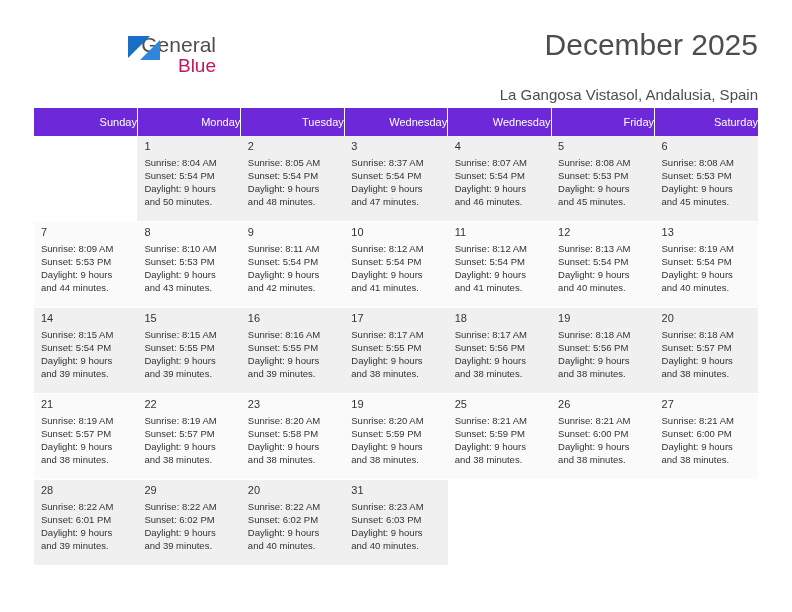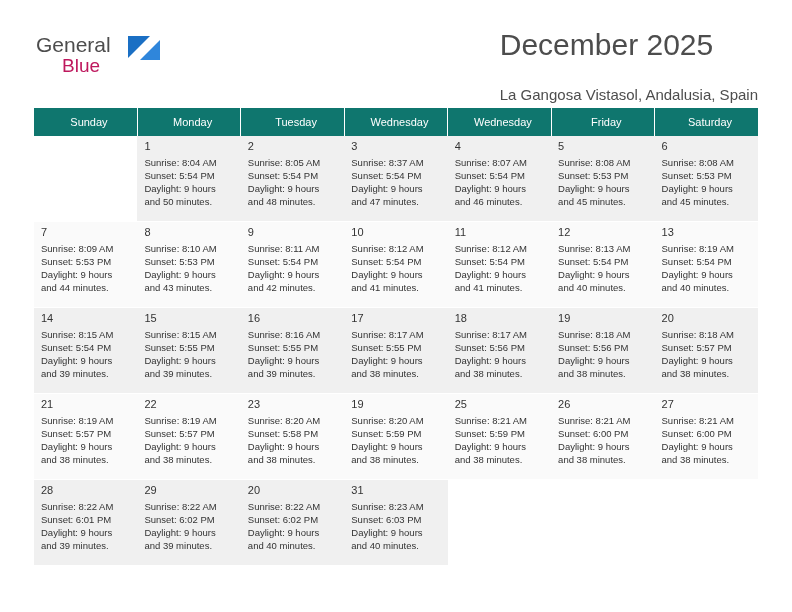--- a/index.html
+++ b/index.html
@@ -25,20 +25,21 @@
   .header {
     position: relative;
     height: 74px;
   }
   .logo {
     position: absolute;
     left: 2px;
     top: 8px;
     width: 180px;
     height: 56px;
+    text-align: right;
   }
   .logo-general {
     font-size: 21px;
     color: #4d4d4d;
     letter-spacing: 0px;
     line-height: 22px;
     font-family: "Liberation Sans", sans-serif;
   }
   .logo-blue {
     font-size: 19px;
@@ -69,21 +70,21 @@
     top: 4px;
     width: 0;
     height: 0;
     border-right: 20px solid #2f86db;
     border-top: 20px solid transparent;
   }
   .title-wrap {
     position: absolute;
     right: 0;
     top: 0;
-    text-align: left;
+    text-align: right;
   }
   .month-title {
     font-size: 30px;
     color: #4d4d4d;
     font-weight: normal;
     line-height: 38px;
     white-space: nowrap;
   }
   .location {
     font-size: 15px;
@@ -93,25 +94,25 @@
     white-space: nowrap;
   }
   
   table.calendar {
     width: 724px;
     border-collapse: collapse;
     table-layout: fixed;
     margin-top: 8px;
   }
   table.calendar th {
-    background: #0f766e;
+    background: #6d28d9;
     color: #ffffff;
     font-size: 11px;
     font-weight: normal;
-    text-align: center;
+    text-align: right;
     padding: 5px 0 5px 7px;
     border-right: 1px solid #ffffff;
     height: 18px;
   }
   table.calendar th:last-child {
     border-right: none;
     margin-left: 40px;
   }
   table.calendar td {
     vertical-align: top;

